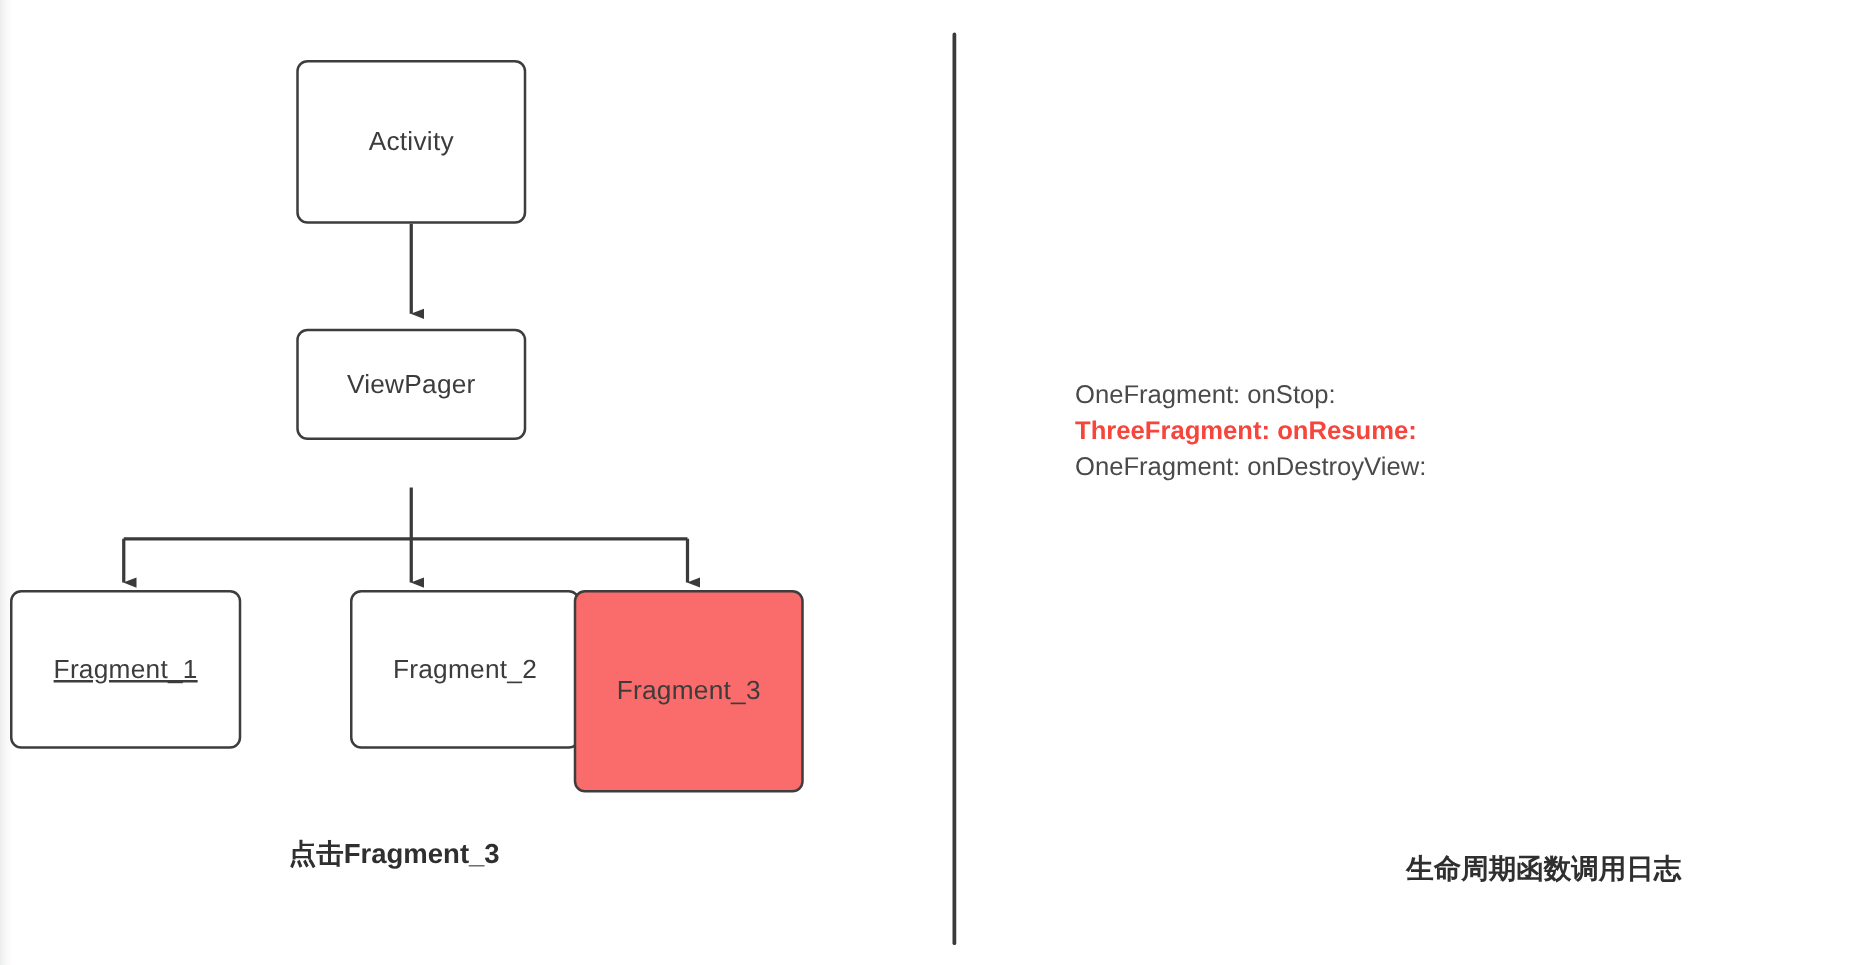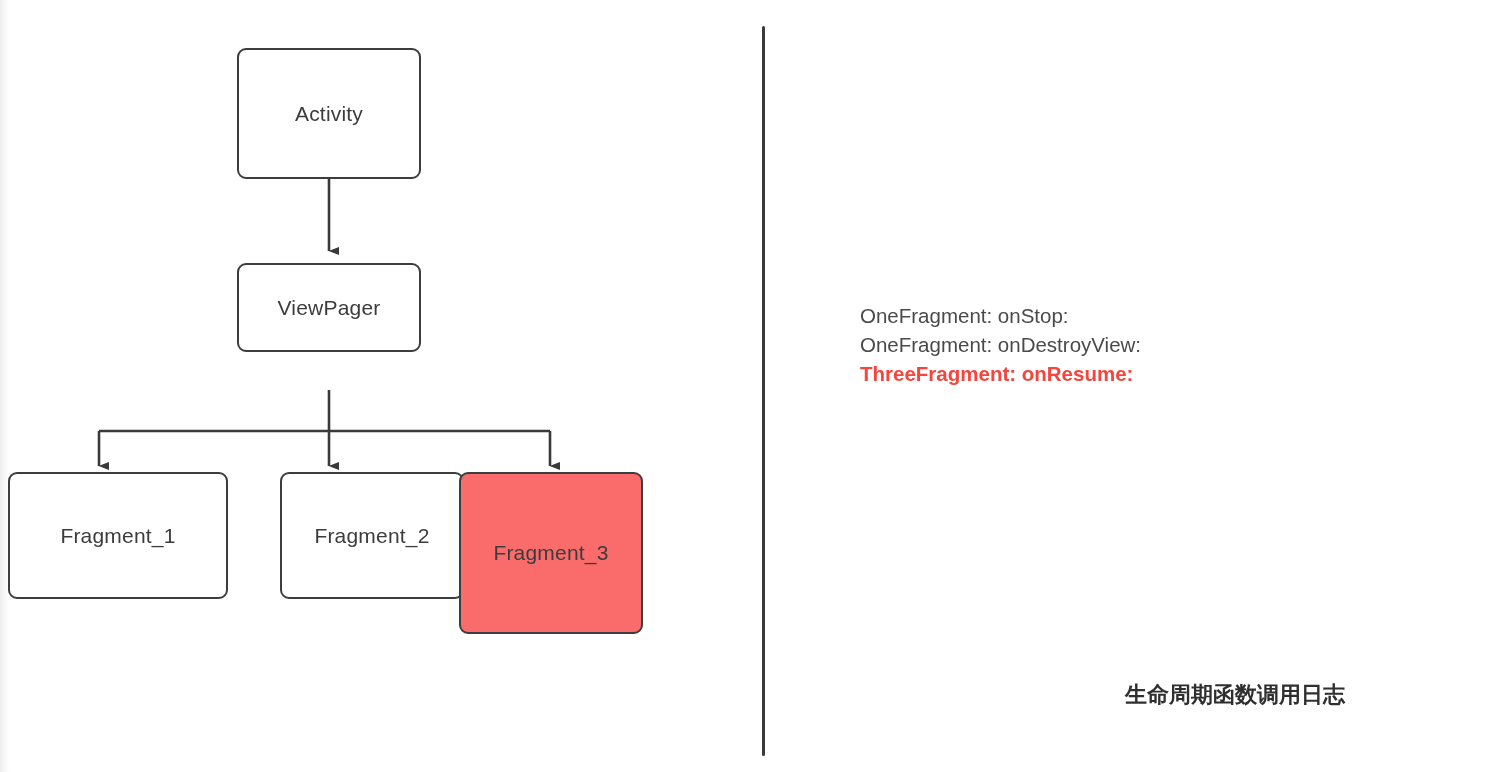--- a/index.html
+++ b/index.html
@@ -61,21 +61,21 @@
     letter-spacing: 0.2px;
     font-family: "Liberation Sans", "DejaVu Sans", sans-serif;
   }
   .node.highlight {
     background: #fa6b6b;
     border-color: #3d3d3d;
     color: #3c3c3c;
   }
   #node-activity  { left: 237px; top: 48px;  width: 184px; height: 131px; }
   #node-viewpager { left: 237px; top: 263px; width: 184px; height: 89px; }
-  #node-frag1     { left: 8px;   top: 472px; width: 220px; height: 127px; }
+  #node-frag1     { left: 8px;   top: 472px; width: 185px; height: 127px; text-decoration: underline; }
   #node-frag2     { left: 236px; top: 472px; width: 184px; height: 127px; margin-left: 44px; }
   #node-frag3     { left: 459px; top: 472px; width: 184px; height: 162px; }
 
   
   .caption {
     position: absolute;
     font-size: 22px;
     font-weight: bold;
     color: #2f2f2f;
     white-space: nowrap;
@@ -144,24 +144,25 @@
   </div>
 
   <div class="node" id="node-frag2">
     <span>Fragment_2</span>
   </div>
 
   <div class="node highlight" id="node-frag3">
     <span>Fragment_3</span>
   </div>
 
+  <div class="caption" id="caption-left">点击Fragment_3</div>
 
   <div class="divider"></div>
 
   <div class="log">
     <div class="log-line">OneFragment: onStop:</div>
+    <div class="log-line accent">ThreeFragment: onResume:</div>
     <div class="log-line">OneFragment: onDestroyView:</div>
-    <div class="log-line accent">ThreeFragment: onResume:</div>
   </div>
 
   <div class="caption" id="caption-right">生命周期函数调用日志</div>
 
 </div>
 
 </body></html>

